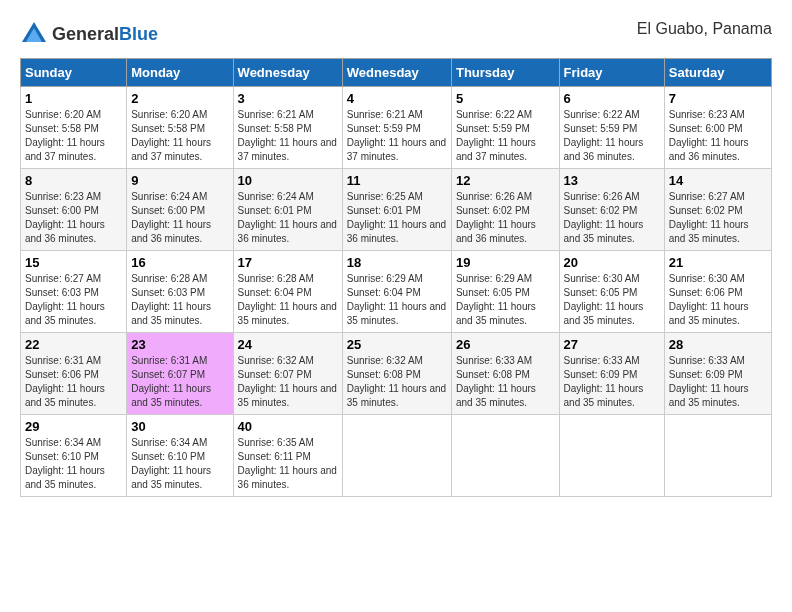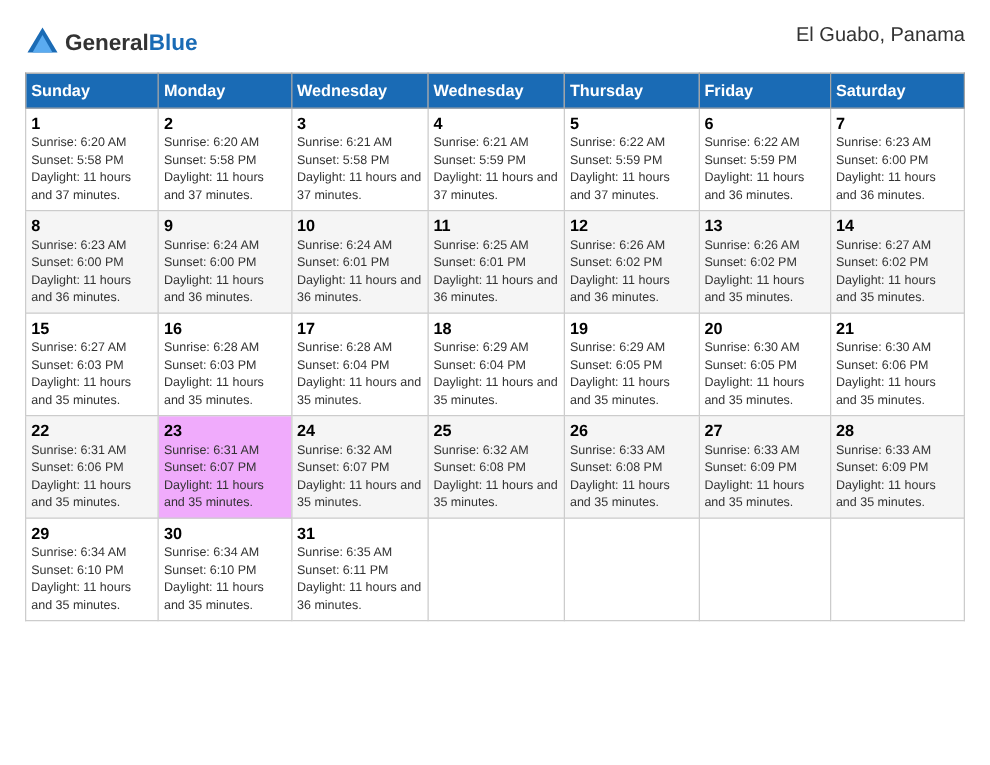--- a/index.html
+++ b/index.html
@@ -230,21 +230,21 @@
       <tr>
         <td>
           <span class="day-number">29</span>
           <div class="day-info">Sunrise: 6:34 AM<br>Sunset: 6:10 PM<br>Daylight: 11 hours and 35 minutes.</div>
         </td>
         <td>
           <span class="day-number">30</span>
           <div class="day-info">Sunrise: 6:34 AM<br>Sunset: 6:10 PM<br>Daylight: 11 hours and 35 minutes.</div>
         </td>
         <td>
-          <span class="day-number">31</span>
+          <span class="day-number">40</span>
           <div class="day-info">Sunrise: 6:35 AM<br>Sunset: 6:11 PM<br>Daylight: 11 hours and 36 minutes.</div>
         </td>
         <td class="empty-cell" style="background: rgb(255, 255, 255);"></td>
         <td class="empty-cell" style="background: rgb(255, 255, 255);"></td>
         <td class="empty-cell" style="background: rgb(255, 255, 255);"></td>
         <td class="empty-cell" style="background: rgb(255, 255, 255);"></td>
       </tr>
     </tbody>
 </table>
 

